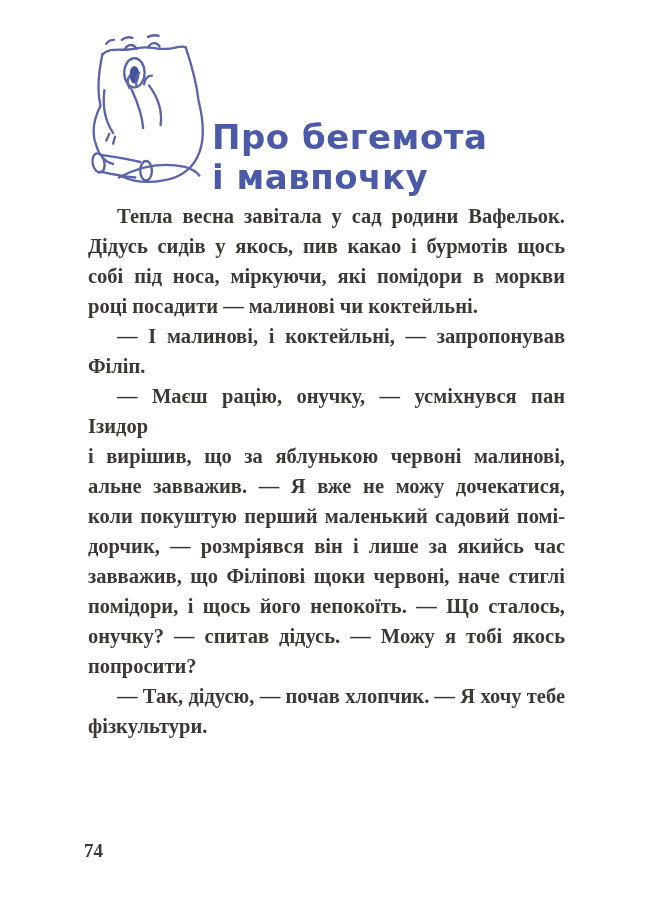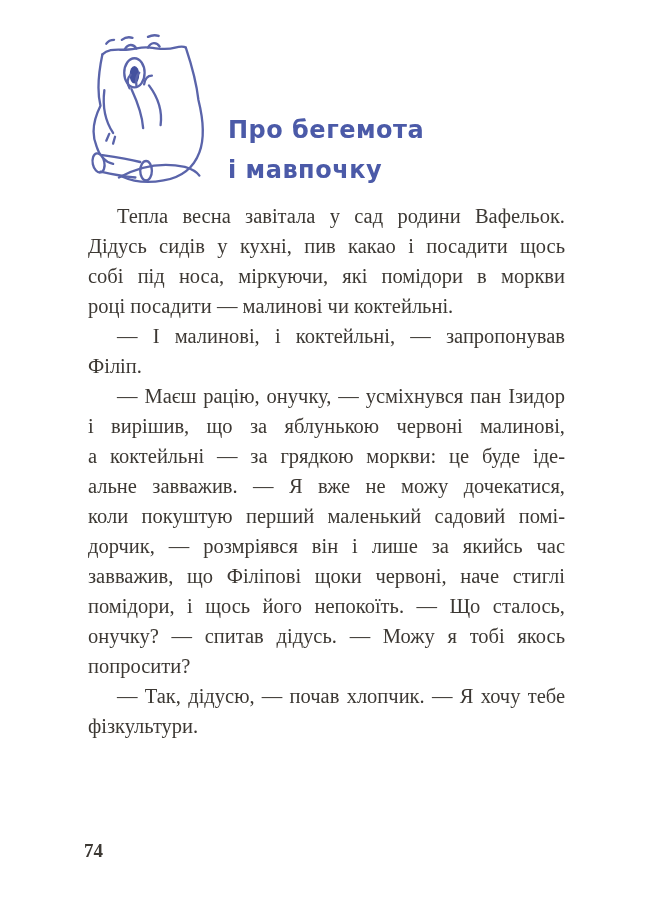--- a/index.html
+++ b/index.html
@@ -12,33 +12,33 @@
   }
   .page {
     position:absolute; inset:0; background:#ffffff;
   }
   .illu {
     position:absolute; left:88px; top:34px;
     width:120px; height:160px;
   }
   .illu svg { width:100%; height:100%; }
   .title {
-    position:absolute; left:228px; top:94px;
+    position:absolute; left:212px; top:94px;
     font-family:"DejaVu Sans", sans-serif;
     font-weight:bold;
-    font-size:24px; line-height:40px;
+    font-size:34px; line-height:40px;
     letter-spacing:0.5px;
     color:var(--title-color, #4b5aa8);
   }
   .text {
     position:absolute; left:88px; top:201px; width:477px;
     font-size:20.5px; line-height:30px;
     color:var(--text-color, #3c3833);
   }
-  .line { text-align:left; }
+  .line { text-align:left;font-weight:bold; }
   .line.just { text-align:justify; text-align-last:justify; }
   .line.indent { text-indent:29px; }
   .pagenum {
     position:absolute; left:84px; top:840px;
     font-size:19px; font-weight:bold;
     color:var(--text-color, #3c3833);
   }
 </style>
 </head>
 <body>
@@ -87,32 +87,31 @@
   </div>
 
   <h1 class="title">
     <span>Про бегемота</span><br>
     <span>і мавпочку</span>
   </h1>
 
   <div class="text">
       <div class="para">
         <div class="line just indent">Тепла весна завітала у сад родини Вафельок.</div>
-        <div class="line just">Дідусь сидів у кухні, пив какао і посадити щось</div>
+        <div class="line just">Дідусь сидів у якось, пив какао і бурмотів щось</div>
         <div class="line just">собі під носа, міркуючи, які помідори в моркви</div>
         <div class="line">році посадити — малинові чи коктейльні.</div>
       </div>
       <div class="para">
         <div class="line just indent">— І малинові, і коктейльні, — запропонував</div>
         <div class="line">Філіп.</div>
       </div>
       <div class="para">
         <div class="line just indent">— Маєш рацію, онучку, — усміхнувся пан Ізидор</div>
         <div class="line just">і вирішив, що за яблунькою червоні малинові,</div>
-        <div class="line just">а коктейльні — за грядкою моркви: це буде іде-</div>
         <div class="line just">альне завважив. — Я вже не можу дочекатися,</div>
         <div class="line just">коли покуштую перший маленький садовий помі-</div>
         <div class="line just">дорчик, — розмріявся він і лише за якийсь час</div>
         <div class="line just">завважив, що Філіпові щоки червоні, наче стиглі</div>
         <div class="line just">помідори, і щось його непокоїть. — Що сталось,</div>
         <div class="line just">онучку? — спитав дідусь. — Можу я тобі якось</div>
         <div class="line">попросити?</div>
       </div>
       <div class="para">
         <div class="line just indent">— Так, дідусю, — почав хлопчик. — Я хочу тебе</div>

